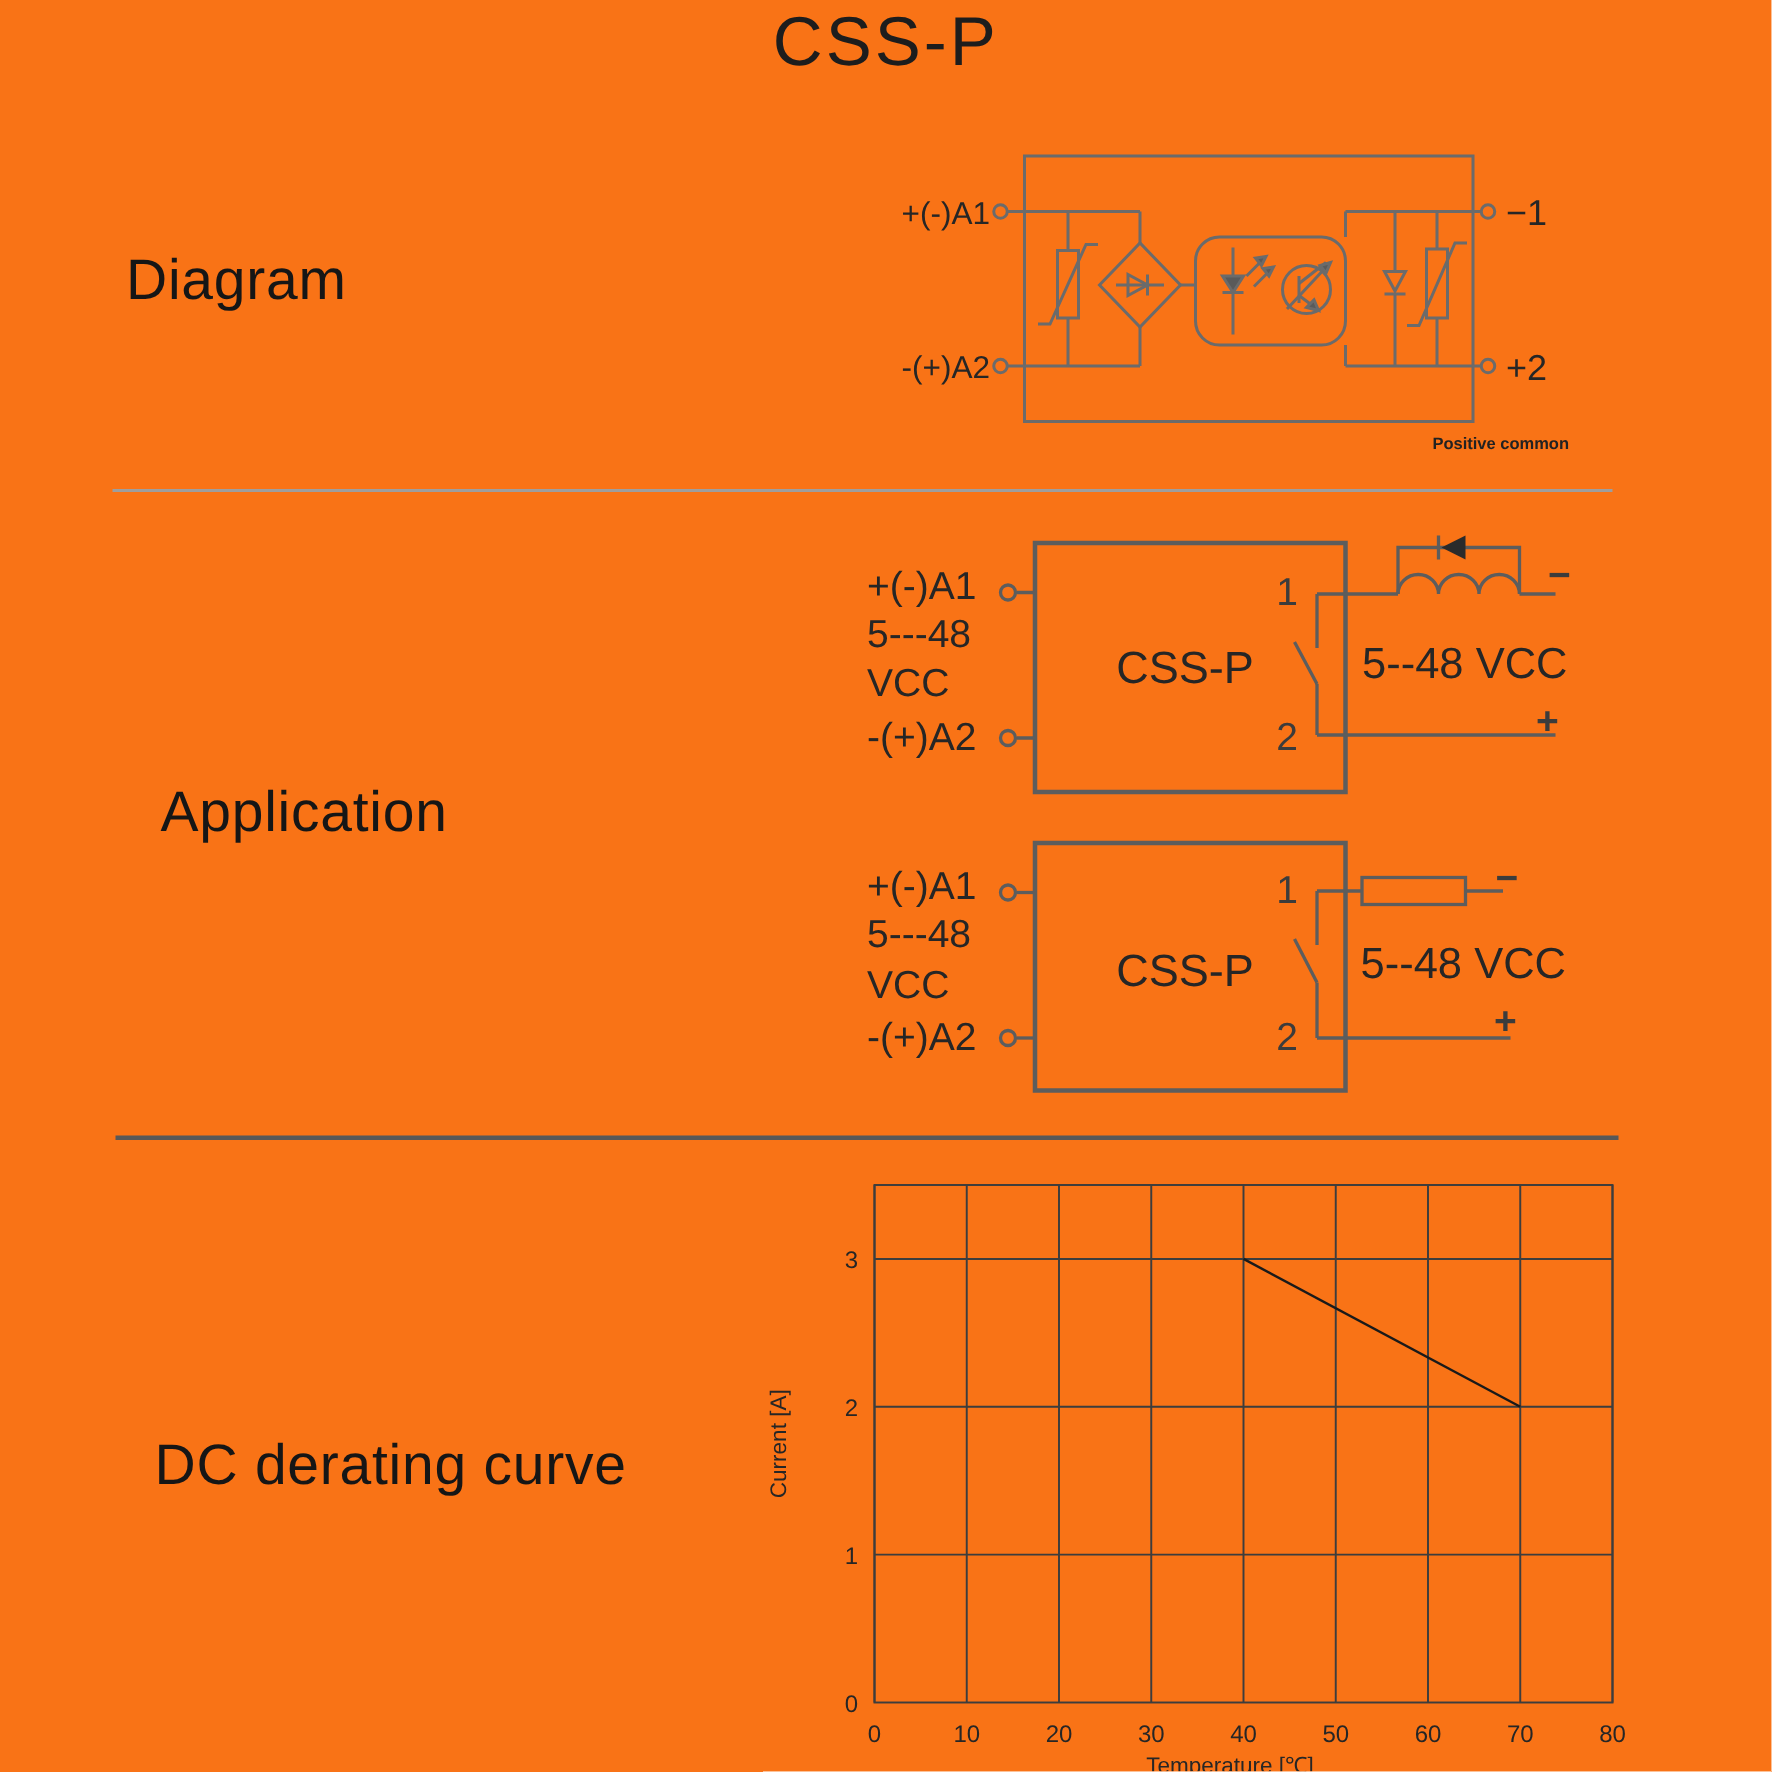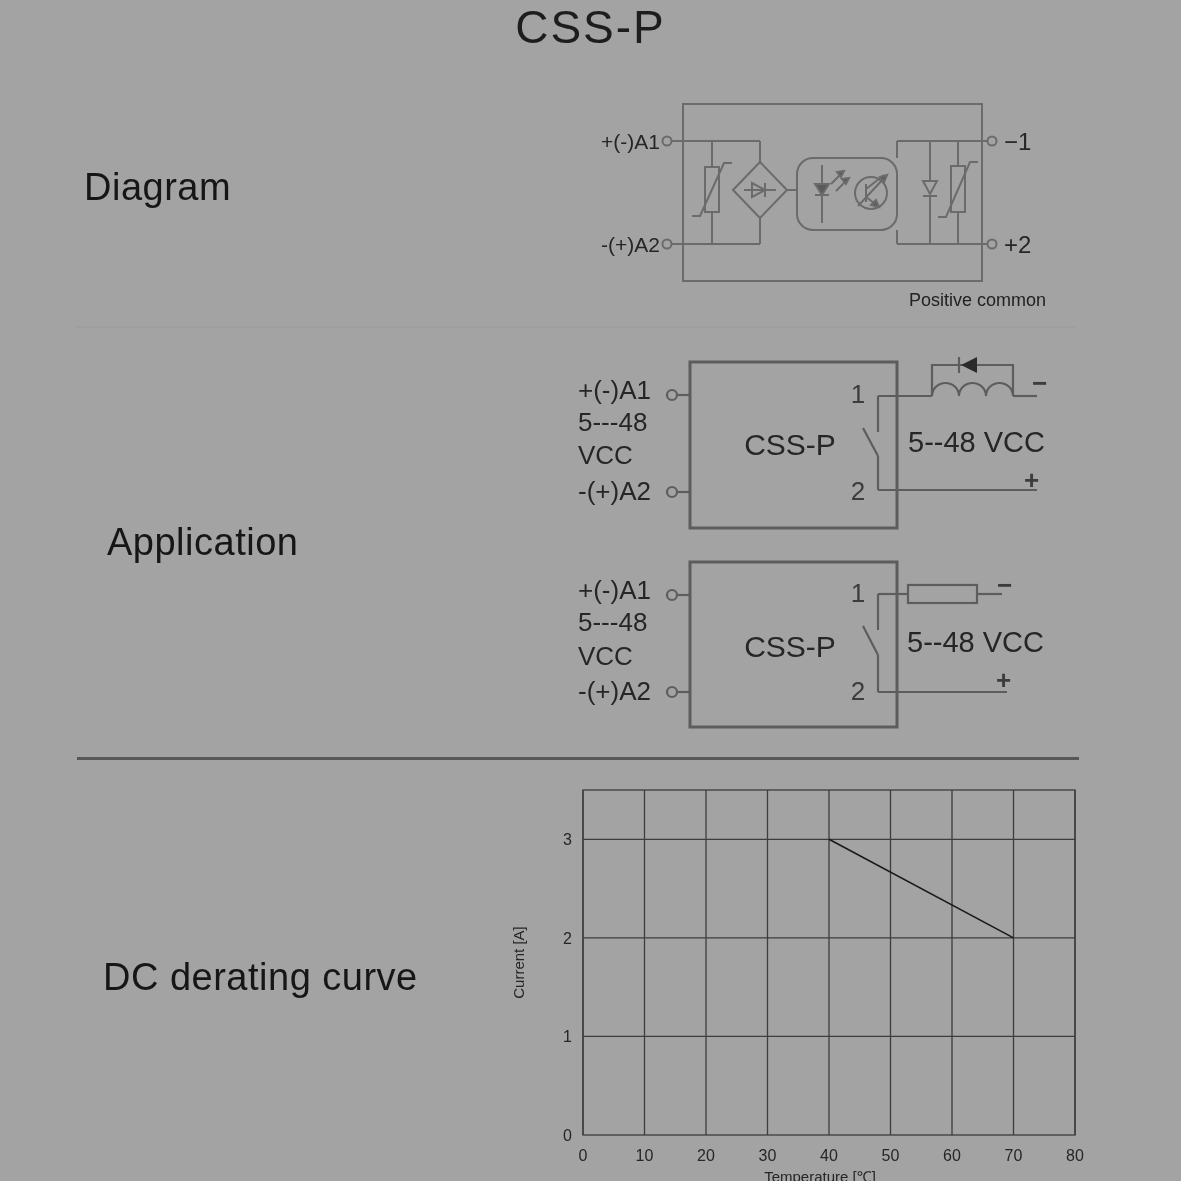--- a/index.html
+++ b/index.html
@@ -1,22 +1,22 @@
 <!DOCTYPE html>
 <html><head>
 <meta charset="utf-8">
 <style>
   html,body{margin:0;padding:0;background:#fff;}
-  .page{position:relative;width:1181px;height:1181px;background:#a3a3a3;overflow:hidden;
+  .page{position:relative;width:1181px;height:1181px;background:#f97316;overflow:hidden;
         font-family:"Liberation Sans",sans-serif;color:#1a1a1a;}
   .abs{position:absolute;}
   .title{position:absolute;left:0;top:0;width:1181px;text-align:center;
          font-size:46px;font-weight:500;letter-spacing:2px;color:#1d1d1d;}
   .heading{position:absolute;font-size:38px;font-weight:400;letter-spacing:.5px;color:#161616;}
-  .caption{position:absolute;font-size:18px;font-weight:400;color:#222;}
+  .caption{position:absolute;font-size:11px;font-weight:700;color:#222;}
   .divider{position:absolute;}
   svg text{font-family:"Liberation Sans",sans-serif;fill:#262626;}
   .schem-lbl{font-size:21px;}
   .schem-out{font-size:24px;}
   .app-lbl{font-size:26px;font-weight:500;}
   .app-box-lbl{font-size:30px;font-weight:500;}
   .app-pin{font-size:26px;font-weight:500;fill:#3c3c3c;}
   .app-supply{font-size:29px;font-weight:500;}
   .app-sign{font-size:26px;font-weight:600;fill:#3c3c3c;}
 </style>

